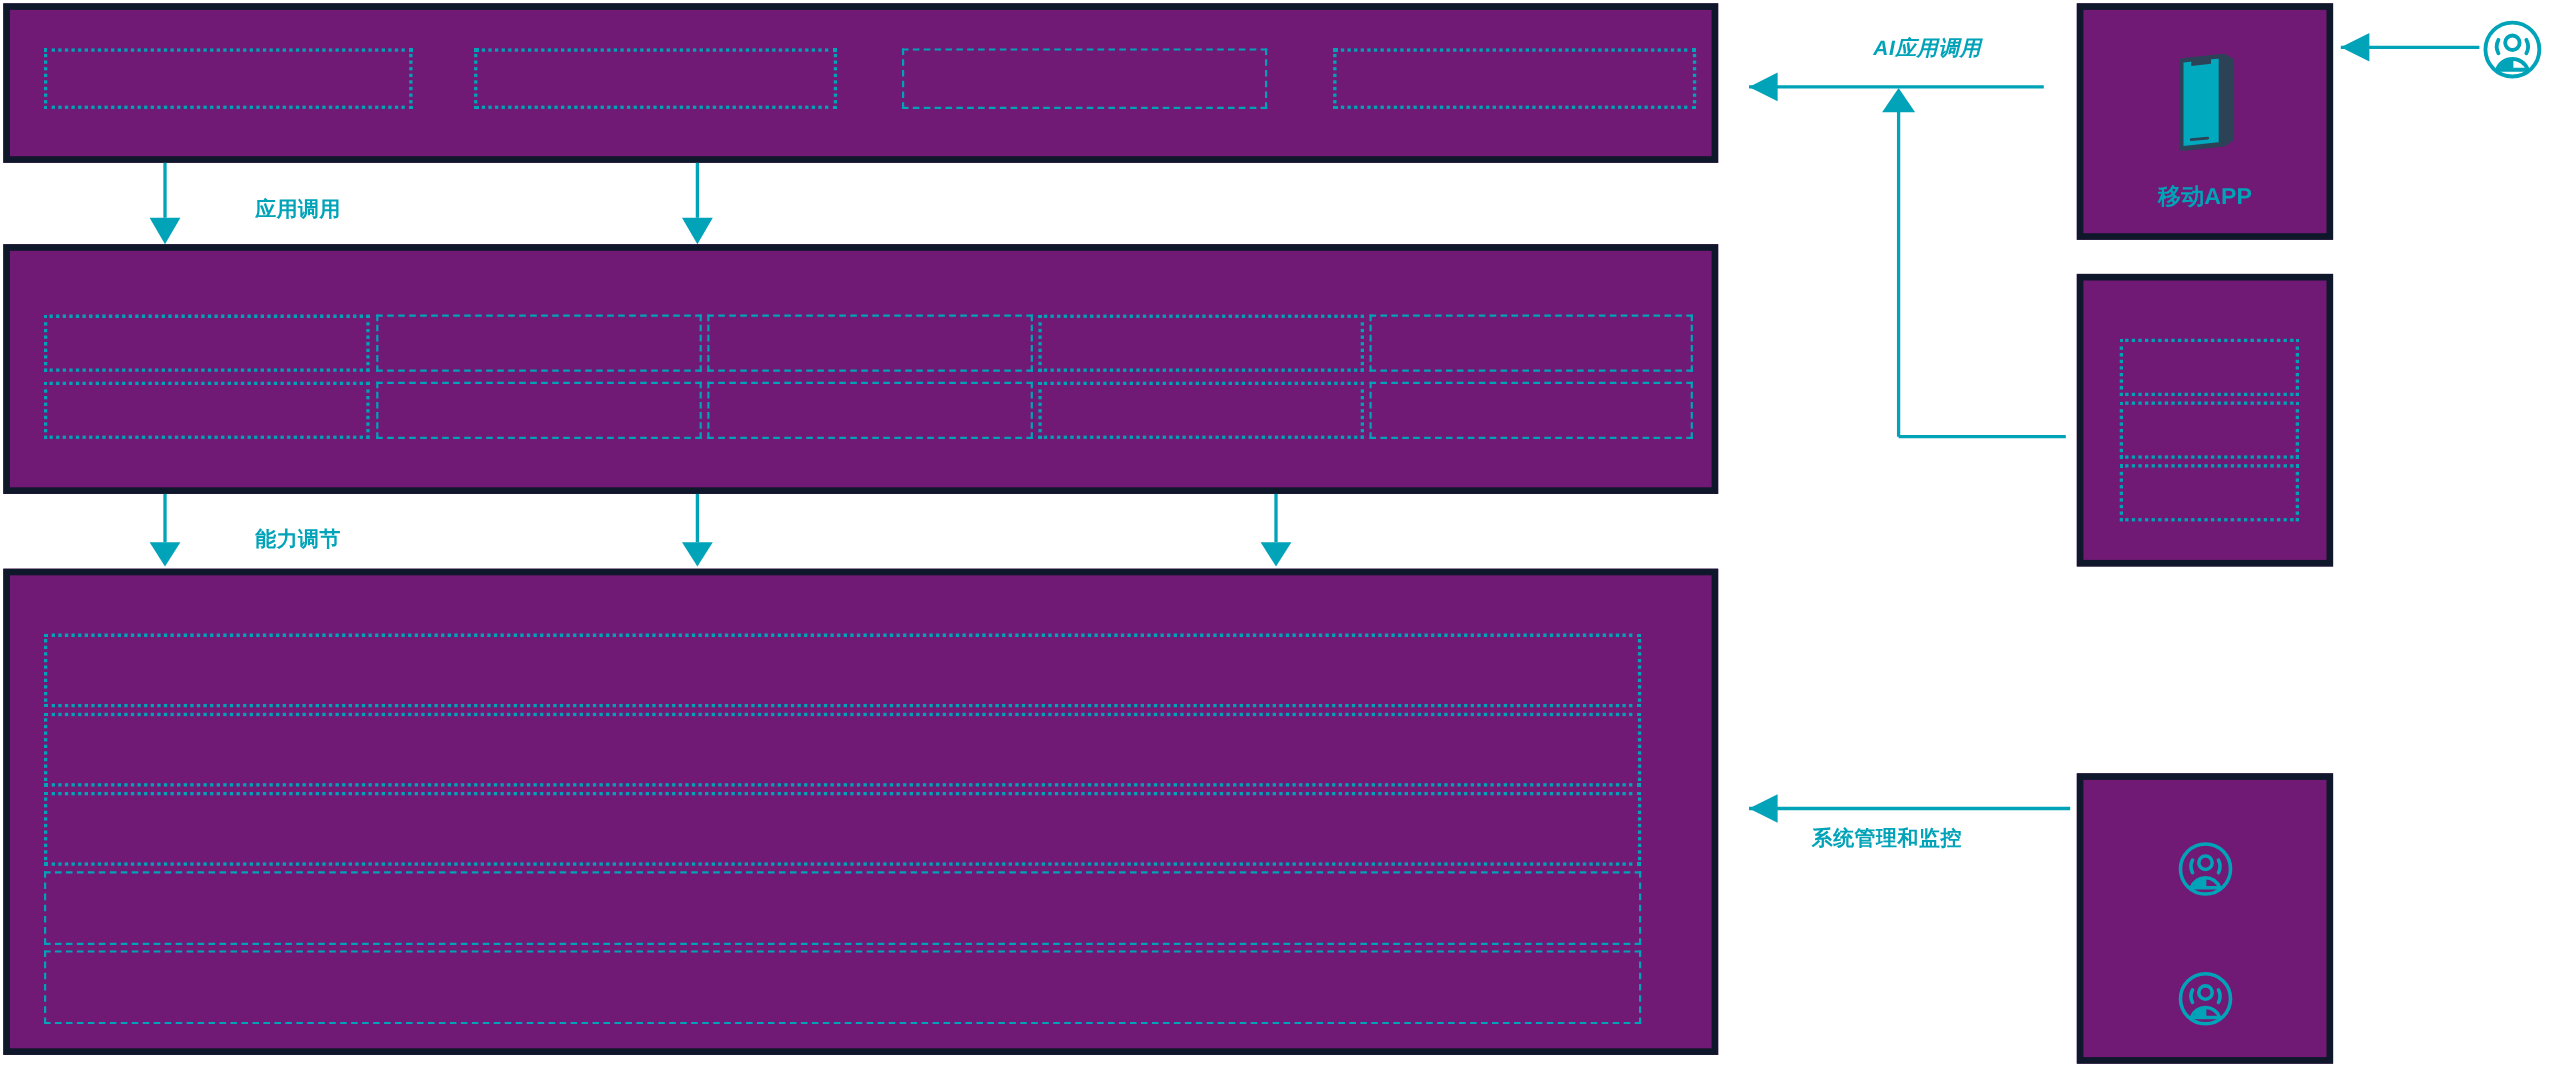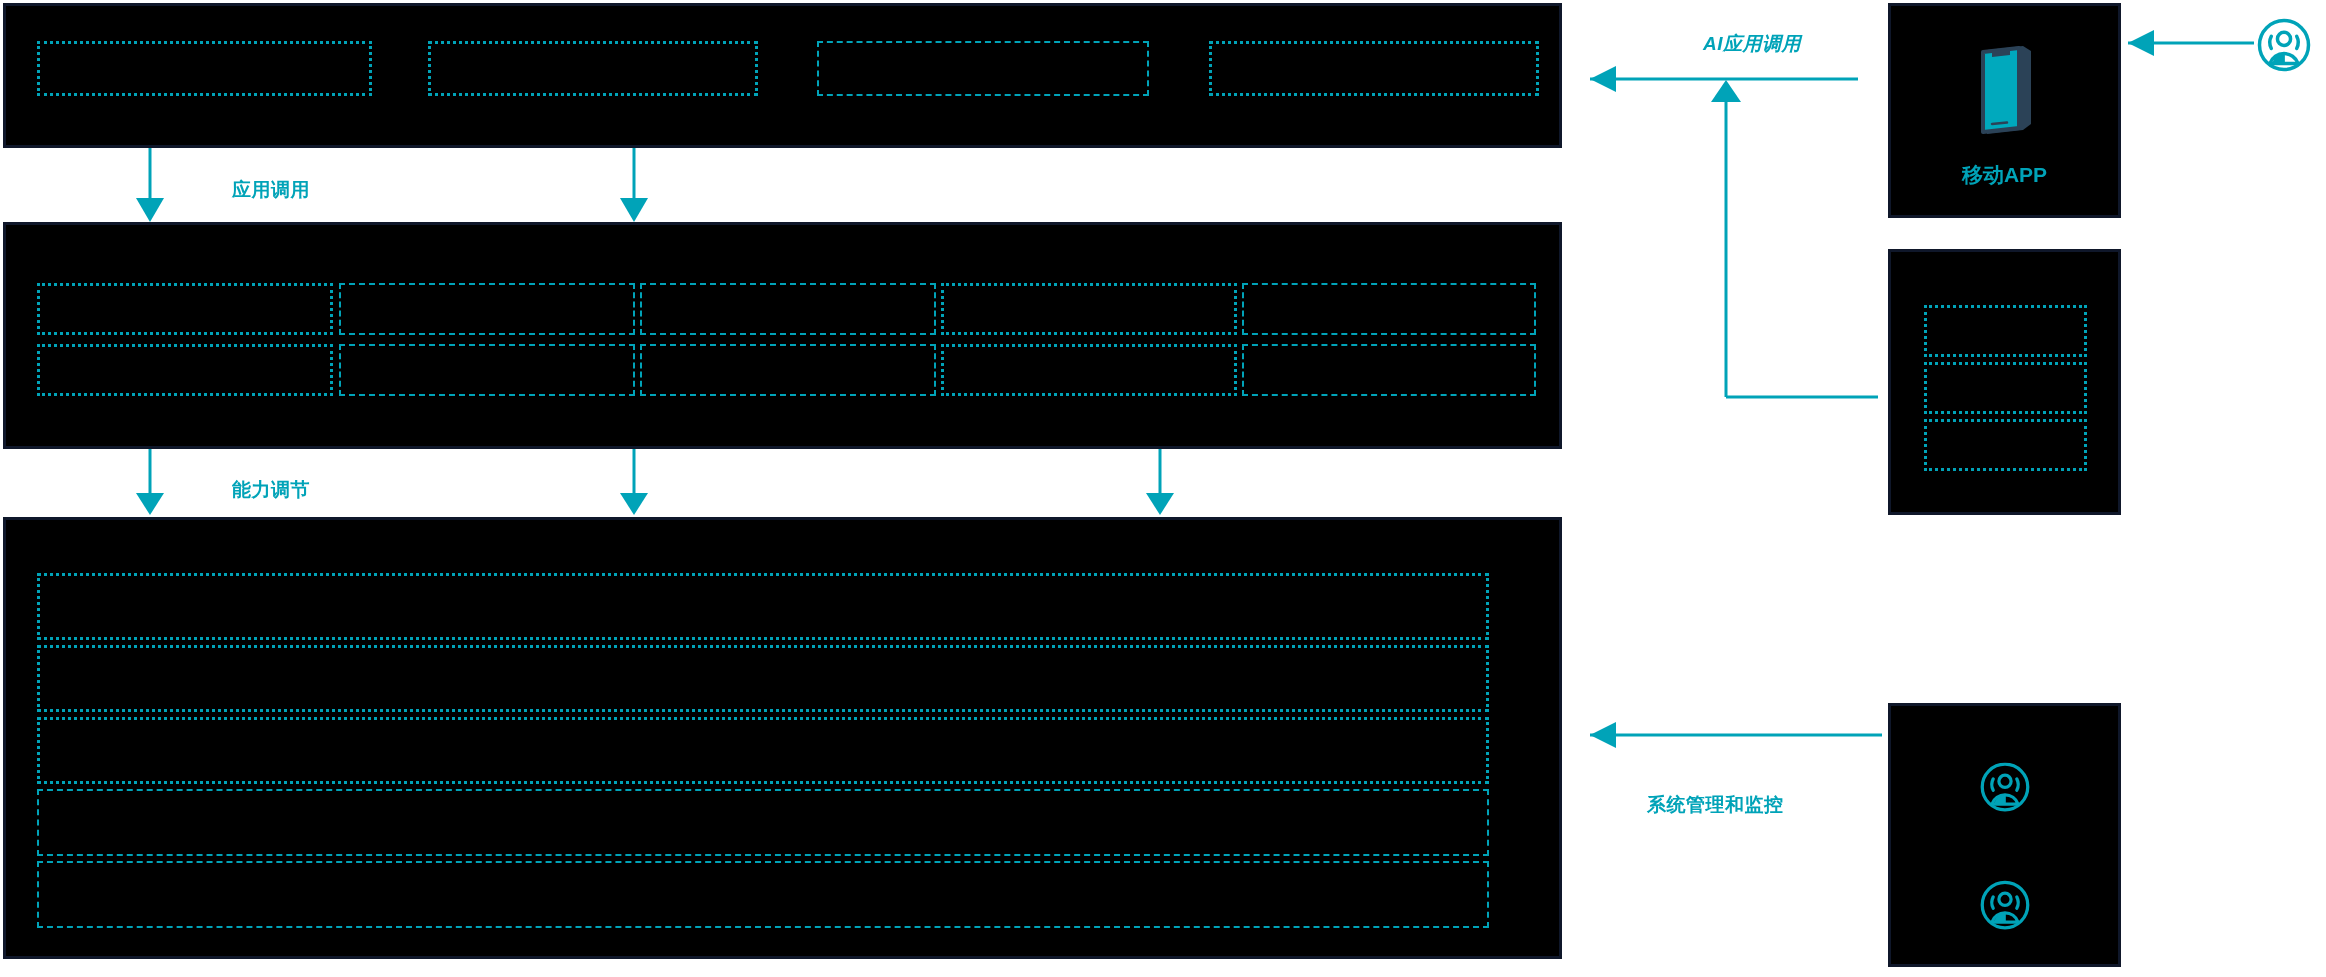--- a/index.html
+++ b/index.html
@@ -13,22 +13,22 @@
   }
   #canvas {
     position: relative;
     width: 2326px;
     height: 977px;
     background: #ffffff;
     overflow: hidden;
   }
   .panel {
     position: absolute;
-    border: 3px solid #0f172a;
-    background: #000000;
+    border: 6px solid #0f172a;
+    background: #701a75;
     box-sizing: border-box;
   }
   .dbox {
     position: absolute;
     border: 3px dotted #00a3b8;
     box-sizing: border-box;
     background: transparent;
   }
   .dbox-fine {
     position: absolute;
@@ -123,21 +123,21 @@
     <line x1="166" y1="357" x2="166" y2="60" stroke="#00a3b8" stroke-width="3"></line>
     <polygon points="166,40 181,62 151,62" fill="#00a3b8"></polygon>
     <line x1="166" y1="357" x2="318" y2="357" stroke="#00a3b8" stroke-width="3"></line>
   </svg>
   <div class="edge-label" style="left:1703px; top:31px;font-style:italic;">AI应用调用</div>
 
   <svg class="conn" style="left:1560px; top:715px; width:340px; height:60px;">
     <line x1="30" y1="20" x2="322" y2="20" stroke="#00a3b8" stroke-width="3"></line>
     <polygon points="30,20 56,7 56,33" fill="#00a3b8"></polygon>
   </svg>
-  <div class="edge-label" style="left:1647px; top:749px;margin-top:43px;">系统管理和监控</div>
+  <div class="edge-label" style="left:1647px; top:749px;">系统管理和监控</div>
 
   <div class="panel" style="left:1888px; top:3px; width:233px; height:215px;">
     <span class="icon-wrap" style="left:50%; top:38px; transform:translateX(-50%);">
       <svg width="64" height="92" viewBox="0 0 64 92" xmlns="http://www.w3.org/2000/svg">
         <path d="M14 6 L50 2 L58 7 L58 80 L50 86 L14 90 Z" fill="#2b4257"></path>
         <path d="M10 8 L46 4 L46 84 L10 88 Z" fill="#00a9bd" stroke="#2b4257" stroke-width="4" stroke-linejoin="round"></path>
         <path d="M19 7 L37 5 L37 11 L19 13 Z" fill="#2b4257"></path>
         <path d="M19 80 L34 78.5" stroke="#2b4257" stroke-width="2.5" stroke-linecap="round"></path>
       </svg>
     </span>

